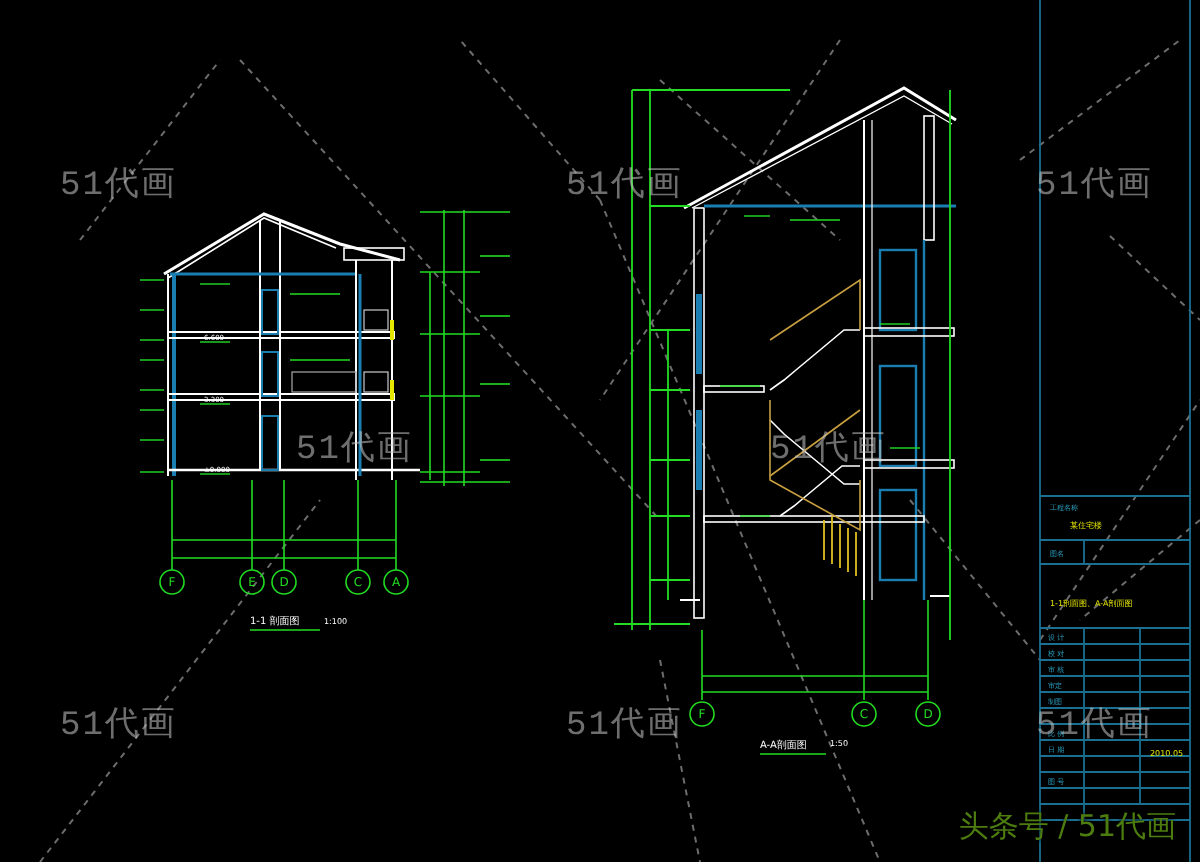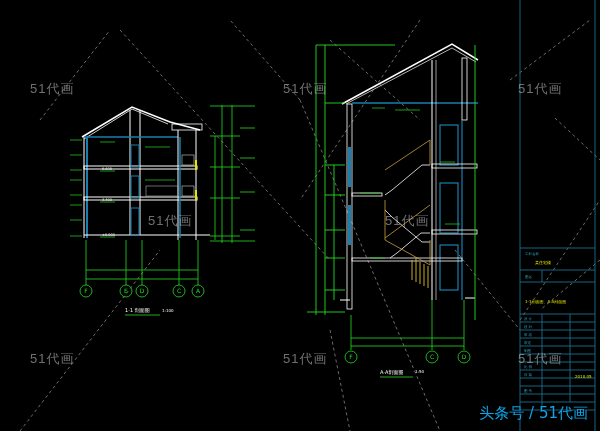--- a/index.html
+++ b/index.html
@@ -1,21 +1,21 @@
 <!DOCTYPE html>
 <html><head>
 <meta charset="utf-8">
 <style>
   html, body { margin:0; padding:0; background:#000; }
   body { width:600px; height:431px; position:relative; overflow:hidden;
          font-family:"DejaVu Sans", sans-serif; }
   #canvas { position:absolute; left:0; top:0; width:600px; height:431px; }
-  .wm { position:absolute; color:rgba(200,200,200,0.55); font-size:13px;
-        letter-spacing:1px; font-family:Liberation Sans, sans-serif; }
-  .footer-wm { position:absolute; right:12px; bottom:8px; color:#0ea5e9;
+  .wm { position:absolute; color:rgba(200,200,200,0.55); font-size:17px;
+        letter-spacing:1px; font-family:Liberation Mono, monospace; }
+  .footer-wm { position:absolute; right:12px; bottom:8px; color:#4d7c0f;
                font-size:15px; font-family:"DejaVu Sans", sans-serif;
                text-shadow:0 0 2px #000; }
 </style>
 </head>
 <body>
 
 <svg id="canvas" width="600" height="431" viewBox="0 0 600 431" xmlns="http://www.w3.org/2000/svg">
 
   <g stroke="#9a9a9a" stroke-width="1" stroke-dasharray="3,3" fill="none" opacity="0.7">
     <line x1="40" y1="120" x2="110" y2="30"></line>

